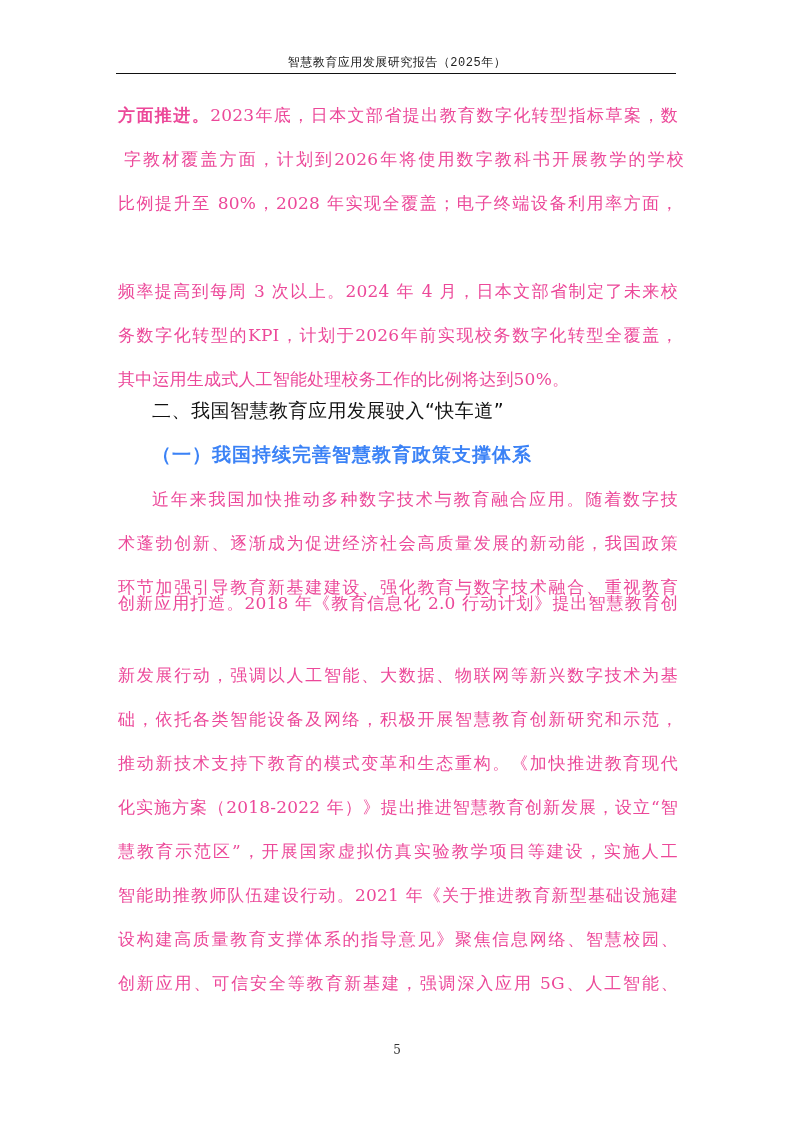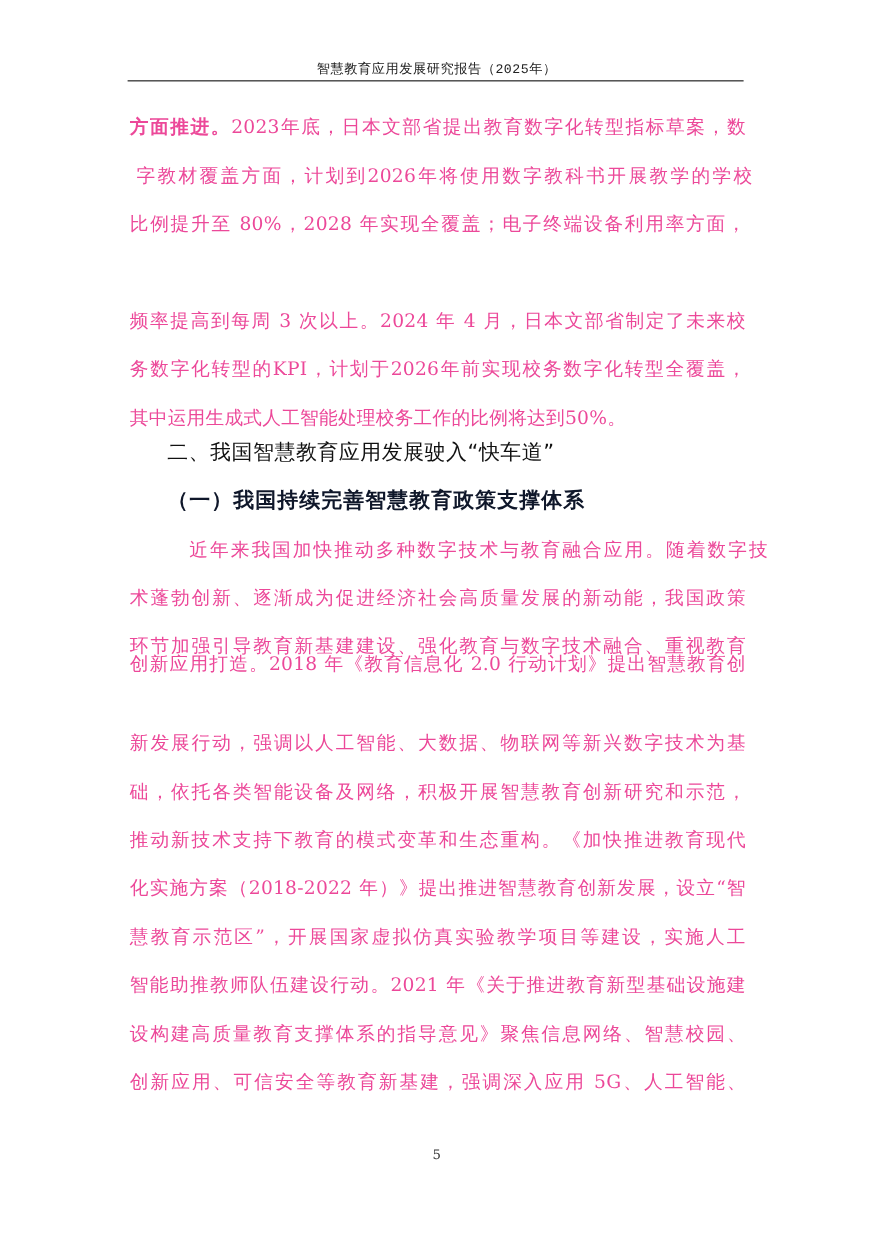--- a/index.html
+++ b/index.html
@@ -22,21 +22,21 @@
     }
     .line.last { text-align-last: left; }
     .line.indent { left: 152px; width: 526px; }
     .bold { font-weight: bold; font-family: "DejaVu Sans", sans-serif; }
     .h2 {
       position: absolute; left: 152px; top: 398px;
       font-family: "DejaVu Sans", sans-serif; font-size: 19px; color: #111; letter-spacing: 0.5px;
     }
     .h3 {
       position: absolute; left: 152px; top: 442px;
-      font-family: Liberation Serif, serif; font-weight: bold; font-size: 19px; color: #0f172a; letter-spacing: 1px;
+      font-family: Liberation Serif, serif; font-weight: bold; font-size: 19px; color: #3b82f6; letter-spacing: 1px;
     }
     .sans { font-family: "DejaVu Sans", sans-serif; }
     .page-number {
       position: absolute; left: 0; width: 794px; top: 1043px; text-align: center;
       font-family: "DejaVu Serif", serif; font-size: 12px; color: #333;
     }
   </style>
 </head>
 <body>
 
@@ -48,21 +48,21 @@
   <div class="line" style="top:104px;"><span class="bold">方面推进。</span><span>2023年底，日本文部省提出教育数字化转型指标草案，数</span></div>
   <div class="line" style="top:148px;margin-left:6px;">字教材覆盖方面，计划到2026年将使用数字教科书开展教学的学校</div>
   <div class="line" style="top:192px;">比例提升至 80%，2028 年实现全覆盖；电子终端设备利用率方面，</div>
   <div class="line" style="top:280px;">频率提高到每周 3 次以上。2024 年 4 月，日本文部省制定了未来校</div>
   <div class="line" style="top:324px;">务数字化转型的KPI，计划于2026年前实现校务数字化转型全覆盖，</div>
   <div class="line last" style="top:368px;">其中运用生成式人工智能处理校务工作的比例将达到50%。</div>
 
   <div class="h2">二、我国智慧教育应用发展驶入“快车道”</div>
   <div class="h3">（一）我国持续完善智慧教育政策支撑体系</div>
 
-  <div class="line indent" style="top:488px;margin-left:20px;"><span class="sans">近年来我国加快推动多种数字技术与教育融合应用。</span><span>随着数字技</span></div>
+  <div class="line indent" style="top:488px;"><span class="sans">近年来我国加快推动多种数字技术与教育融合应用。</span><span>随着数字技</span></div>
   <div class="line" style="top:532px;">术蓬勃创新、逐渐成为促进经济社会高质量发展的新动能，我国政策</div>
   <div class="line" style="top:576px;">环节加强引导教育新基建建设、强化教育与数字技术融合、重视教育</div>
   <div class="line" style="top:592px;">创新应用打造。2018 年《教育信息化 2.0 行动计划》提出智慧教育创</div>
   <div class="line" style="top:664px;">新发展行动，强调以人工智能、大数据、物联网等新兴数字技术为基</div>
   <div class="line" style="top:708px;">础，依托各类智能设备及网络，积极开展智慧教育创新研究和示范，</div>
   <div class="line" style="top:752px;">推动新技术支持下教育的模式变革和生态重构。《加快推进教育现代</div>
   <div class="line" style="top:796px;">化实施方案（2018-2022 年）》提出推进智慧教育创新发展，设立“智</div>
   <div class="line" style="top:840px;">慧教育示范区”，开展国家虚拟仿真实验教学项目等建设，实施人工</div>
   <div class="line" style="top:884px;">智能助推教师队伍建设行动。2021 年《关于推进教育新型基础设施建</div>
   <div class="line" style="top:928px;">设构建高质量教育支撑体系的指导意见》聚焦信息网络、智慧校园、</div>

